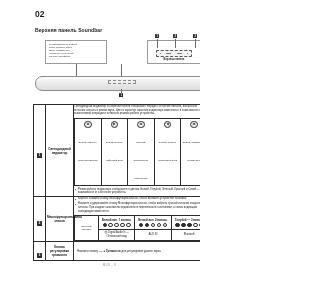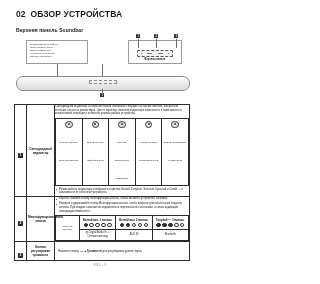--- a/index.html
+++ b/index.html
@@ -4,21 +4,21 @@
 <style>
   html,body{margin:0;padding:0;}
   body{
     width:200px;height:284px;
     background:#ffffff;
     font-family:"Liberation Sans", sans-serif;
     color:#1a1a1a;
     overflow:hidden;
     position:relative;
   }
-  .page{position:absolute;inset:0;}
+  .page{position:absolute;inset:0;margin-left:19px;}
 
   
   .chapter{
     position:absolute;left:16px;top:9px;
     display:flex;align-items:baseline;gap:5px;
     font-weight:bold;
   }
   .chapter-num{font-size:8.5px;letter-spacing:0px;}
   .chapter-title{font-size:8.5px;letter-spacing:0.1px;}
 
@@ -147,21 +147,20 @@
 
   .spk{font-size:3.4px;line-height:1;}
 </style>
 </head>
 <body>
 
 <div class="page">
 
   <div class="chapter">
     <span class="chapter-num">02</span>
-    <span class="chapter-title">ОБЗОР УСТРОЙСТВА</span>
   </div>
   <div class="section-title">Верхняя панель Soundbar</div>
 
   <div class="diagram">
 
     <div class="callout left">
       <div class="line">В зависимости от района</div>
       <div class="line">такие области, могут</div>
       <div class="line">иметь СОЕДИНЕН,</div>
       <div class="line">находятся на верхней</div>

